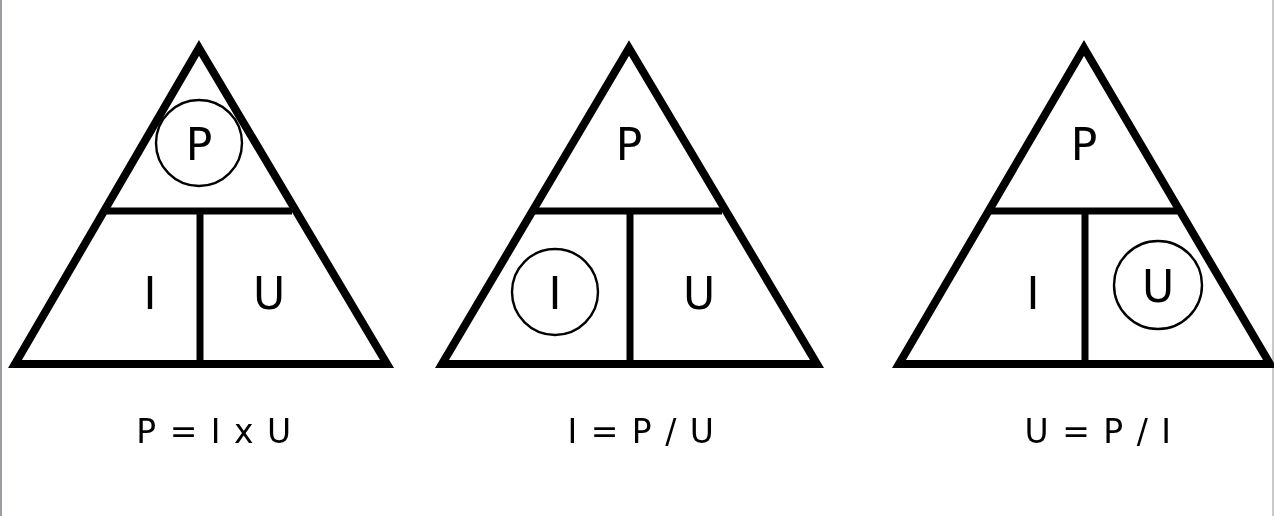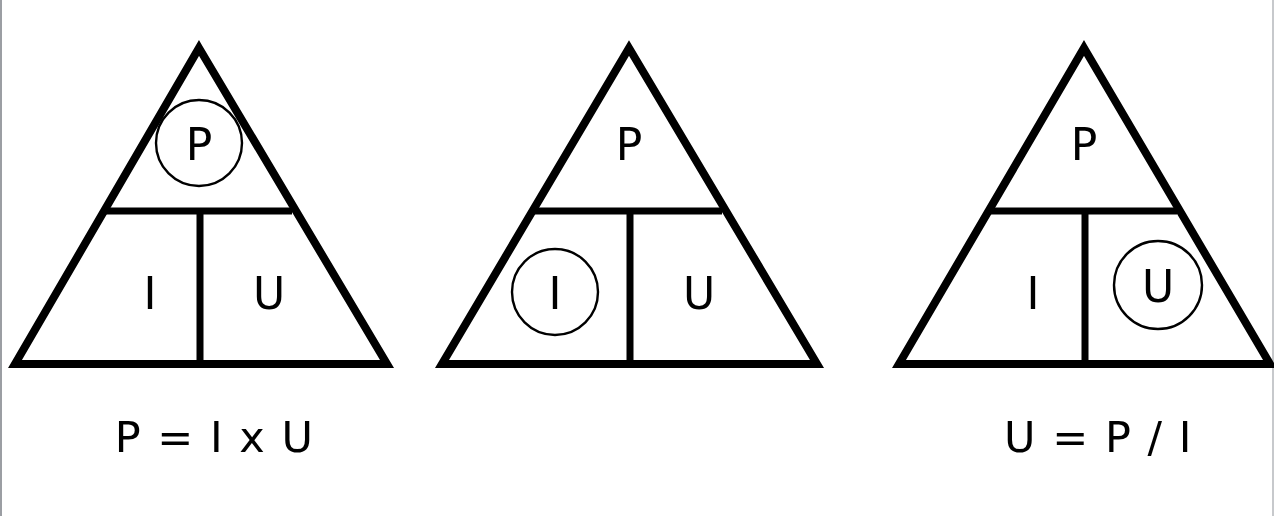--- a/index.html
+++ b/index.html
@@ -64,21 +64,21 @@
     dominant-baseline: central;
   }
 
   .formula {
     position: absolute;
     top: 412px;
     left: 0;
     width: 425px;
     text-align: center;
     font-family: "DejaVu Sans", sans-serif;
-    font-size: 43px;
+    font-size: 33px;
     color: #000000;
     letter-spacing: 1.5px;
     white-space: pre;
   }
 </style>
 </head>
 <body>
 
 <div id="canvas">
 
@@ -98,20 +98,21 @@
   <div class="triangle-group" style="left:427px;">
     <svg class="triangle-svg" viewBox="0 0 425 400">
       <polygon class="tri-outline" points="200,48 388,364 13,364"></polygon>
       <line class="tri-divider" x1="105" y1="211" x2="293" y2="211"></line>
       <line class="tri-divider" x1="201" y1="211" x2="201" y2="364"></line>
       <circle class="tri-circle" cx="126" cy="292" r="43"></circle>
       <text class="tri-letter" x="200" y="144">P</text>
       <text class="tri-letter" x="126" y="293">I</text>
       <text class="tri-letter" x="270" y="293">U</text>
     </svg>
+    <div class="formula">I = P / U</div>
   </div>
 
   <div class="triangle-group" style="left:884px;">
     <svg class="triangle-svg" viewBox="0 0 425 400">
       <polygon class="tri-outline" points="198,48 384,364 13,364"></polygon>
       <line class="tri-divider" x1="104" y1="211" x2="291" y2="211"></line>
       <line class="tri-divider" x1="199" y1="211" x2="199" y2="364"></line>
       <circle class="tri-circle" cx="272" cy="285" r="44"></circle>
       <text class="tri-letter" x="198" y="144">P</text>
       <text class="tri-letter" x="147" y="293">I</text>

